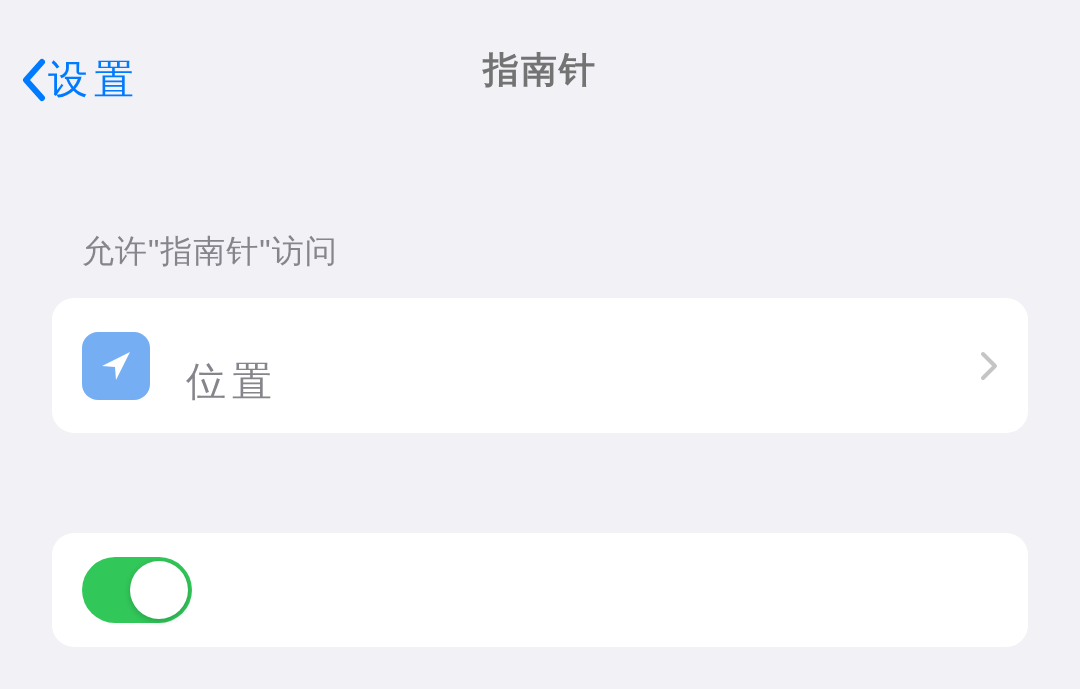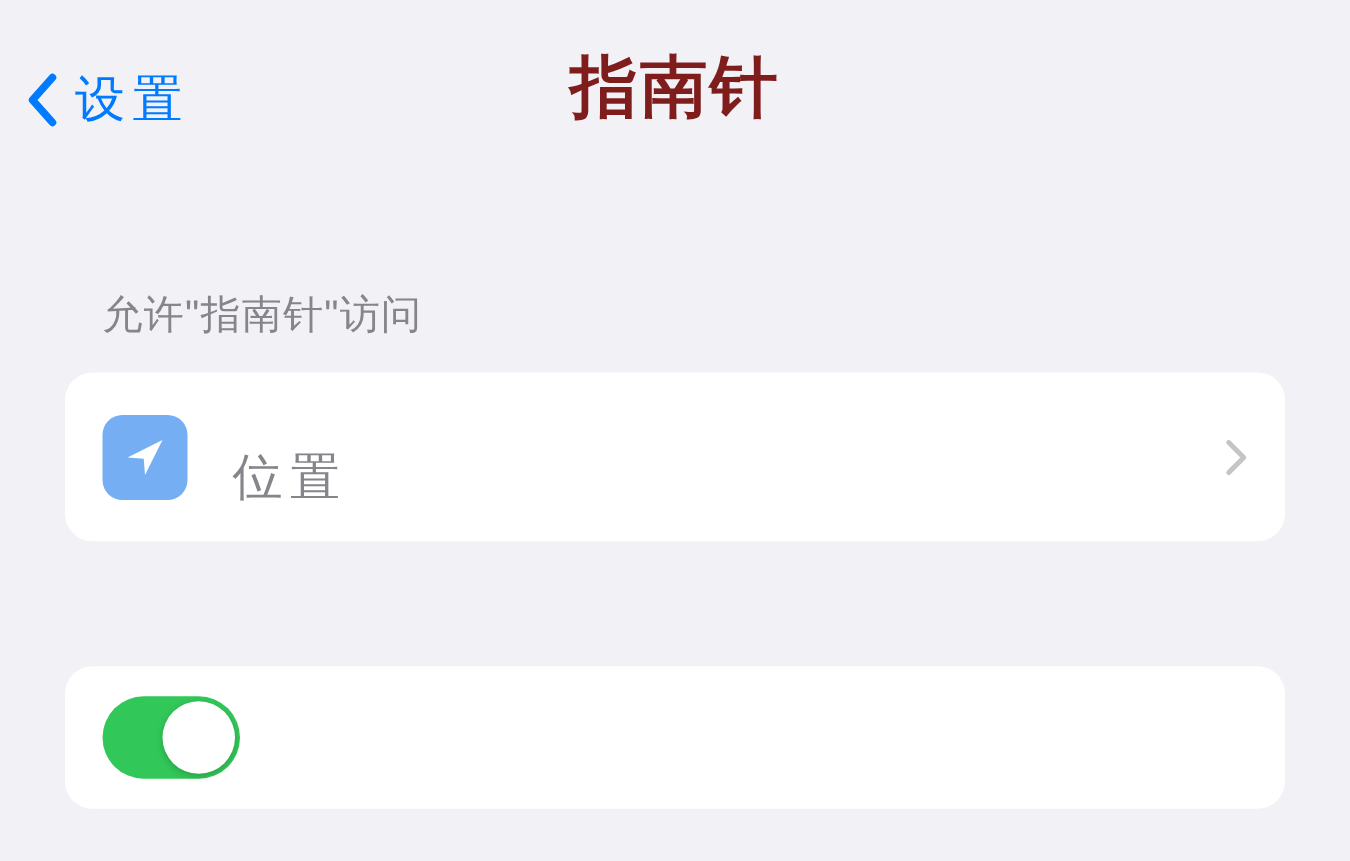--- a/index.html
+++ b/index.html
@@ -20,37 +20,36 @@
       display: flex;
       align-items: center;
       justify-content: center;
     }
     .back-button {
       position: absolute;
       left: 20px;
       top: 52px;
       display: flex;
       align-items: center;
-      gap: 12px;
       cursor: pointer;
     }
     .back-chevron {
       width: 28px;
       height: 44px;
     }
     .back-label {
       font-size: 40px;
       color: #007aff;
       letter-spacing: 6px;
       font-weight: 400;
     }
     .nav-title {
-      font-size: 54px;
+      font-size: 36px;
       font-weight: 600;
-      color: #7f1d1d;
+      color: #737373;
       letter-spacing: 2px;
     }
     .section {
       padding: 0 52px;
     }
     .section-header {
       font-size: 32px;
       color: #86858b;
       letter-spacing: 1px;
       margin-top: 90px;

